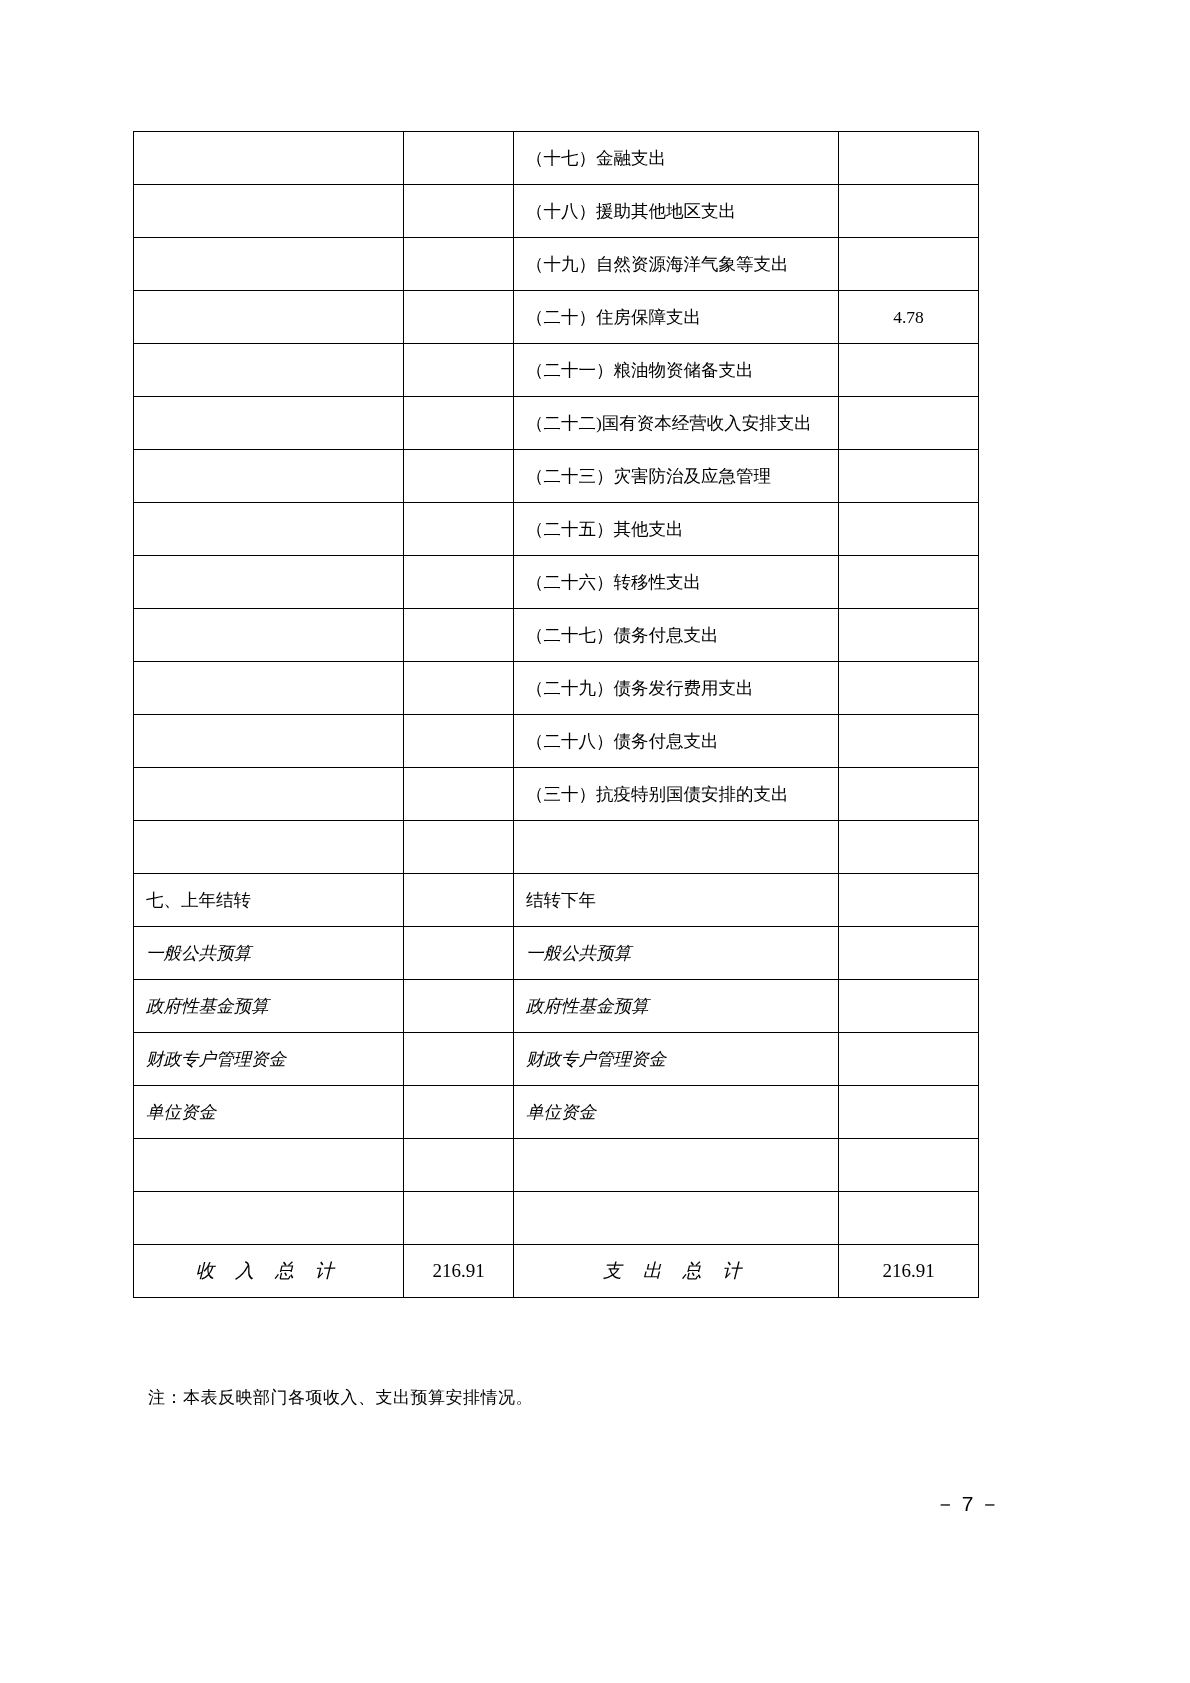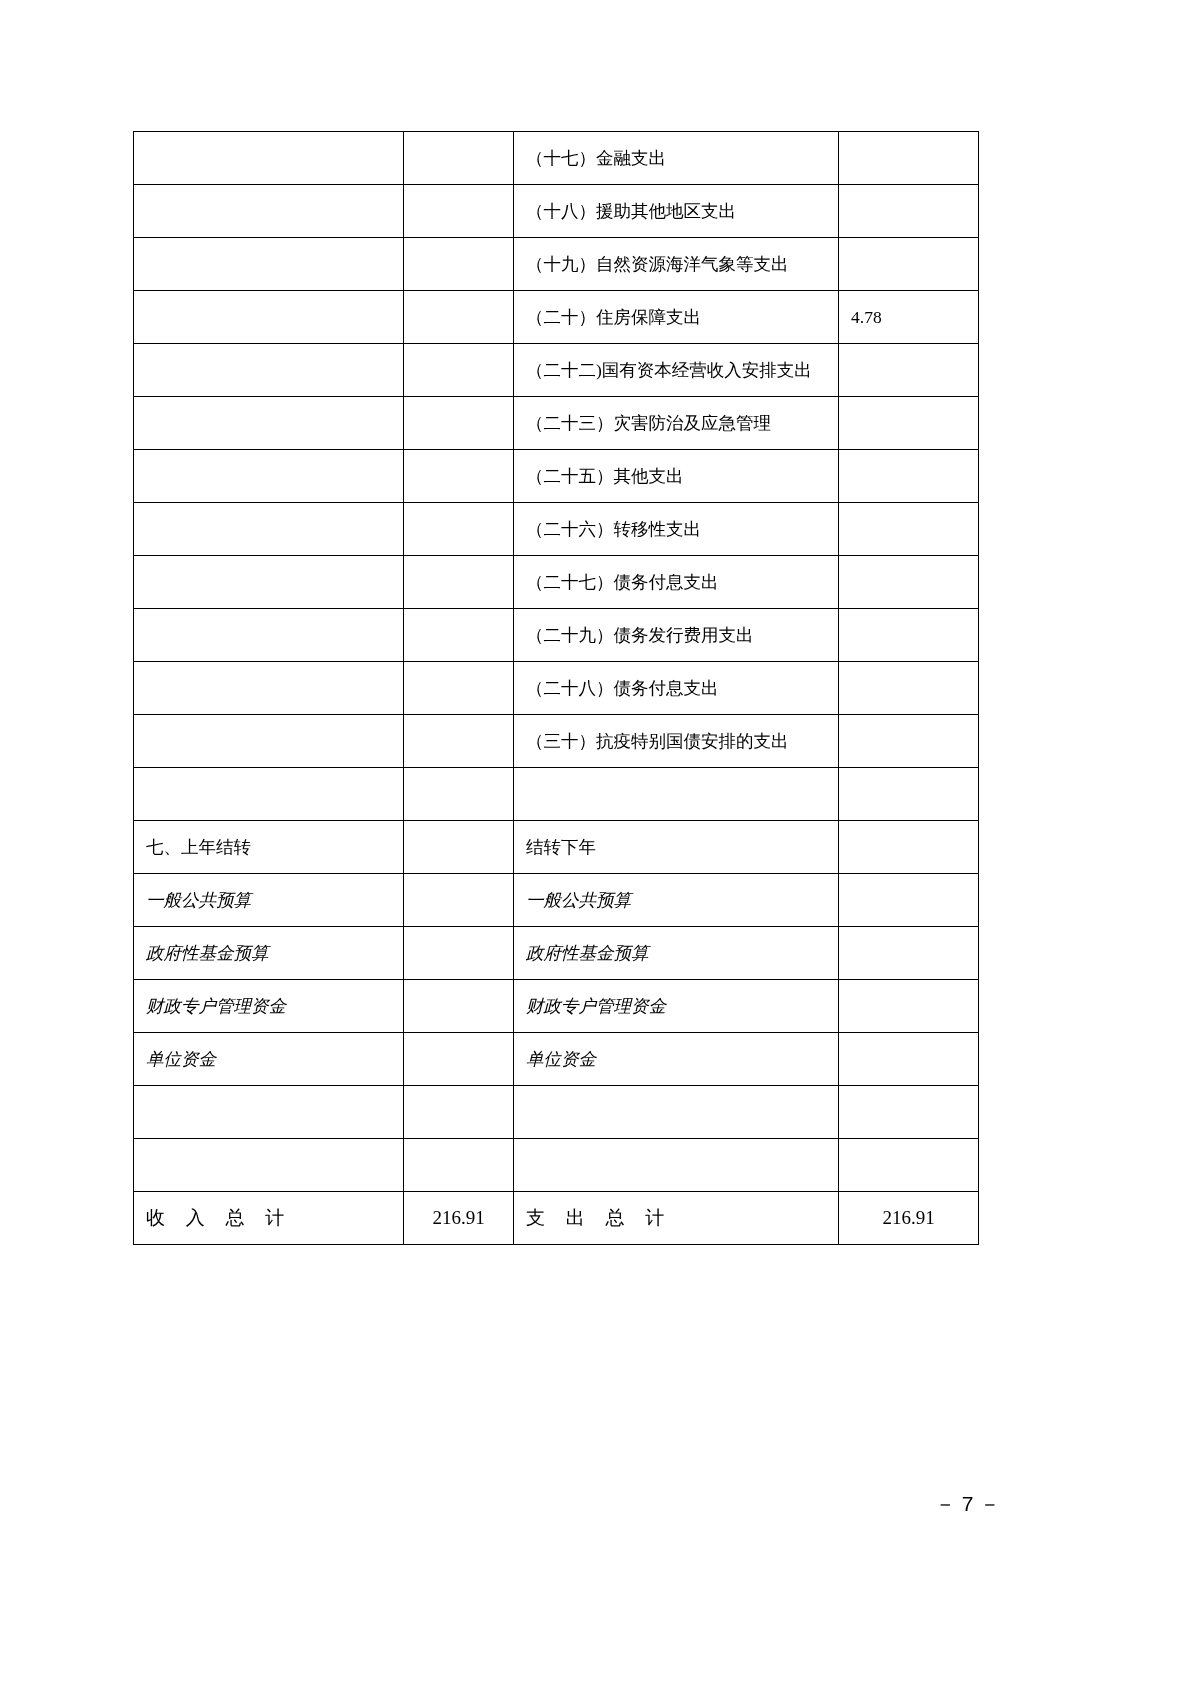--- a/index.html
+++ b/index.html
@@ -40,39 +40,40 @@
     vertical-align: middle;
     line-height: 1.3;
     box-sizing: border-box;
   }
   col.c1 { width: 270px; }
   col.c2 { width: 110px; }
   col.c3 { width: 325px; }
   col.c4 { width: 140px; }
 
   td.num {
-    text-align: left;
+    text-align: center;
     padding-right: 16px;
     font-family: "Liberation Sans", sans-serif;
     font-size: 17px;
   }
   td.label-indent {
     padding-left: 40px;
     font-style: italic;
   }
   td.empty {
     height: 53px;
   }
   tr.total td {
     font-size: 19px;
   }
   td.total-label {
-    text-align: left;
+    text-align: center;
     letter-spacing: 8px;
     padding-left: 20px;
+    font-style: italic;
   }
   td.total-num {
     text-align: center;
     padding-right: 16px;
     font-family: "Liberation Sans", sans-serif;
     font-size: 19px;
     letter-spacing: 0;
   }
   .note {
     position: absolute;
@@ -132,20 +133,26 @@
           <td class="num"></td>
         </tr>
 
         <tr>
           <td></td>
           <td class="num"></td>
           <td>（二十）住房保障支出</td>
           <td class="num">4.78</td>
         </tr>
 
+        <tr>
+          <td></td>
+          <td class="num"></td>
+          <td>（二十一）粮油物资储备支出</td>
+          <td class="num"></td>
+        </tr>
 
         <tr>
           <td></td>
           <td class="num"></td>
           <td>（二十二)国有资本经营收入安排支出</td>
           <td class="num"></td>
         </tr>
 
         <tr>
           <td></td>
@@ -257,20 +264,21 @@
           <td class="total-label">收 入 总 计</td>
           <td class="total-num">216.91</td>
           <td class="total-label">支 出 总 计</td>
           <td class="total-num">216.91</td>
         </tr>
 
       </tbody>
     </table>
   </div>
 
+  <div class="note">注：本表反映部门各项收入、支出预算安排情况。</div>
 
   <div class="page-number">
     <span class="dash">－</span>
     <span>7</span>
     <span class="dash">－</span>
   </div>
 
 </div>
 
 </body></html>

